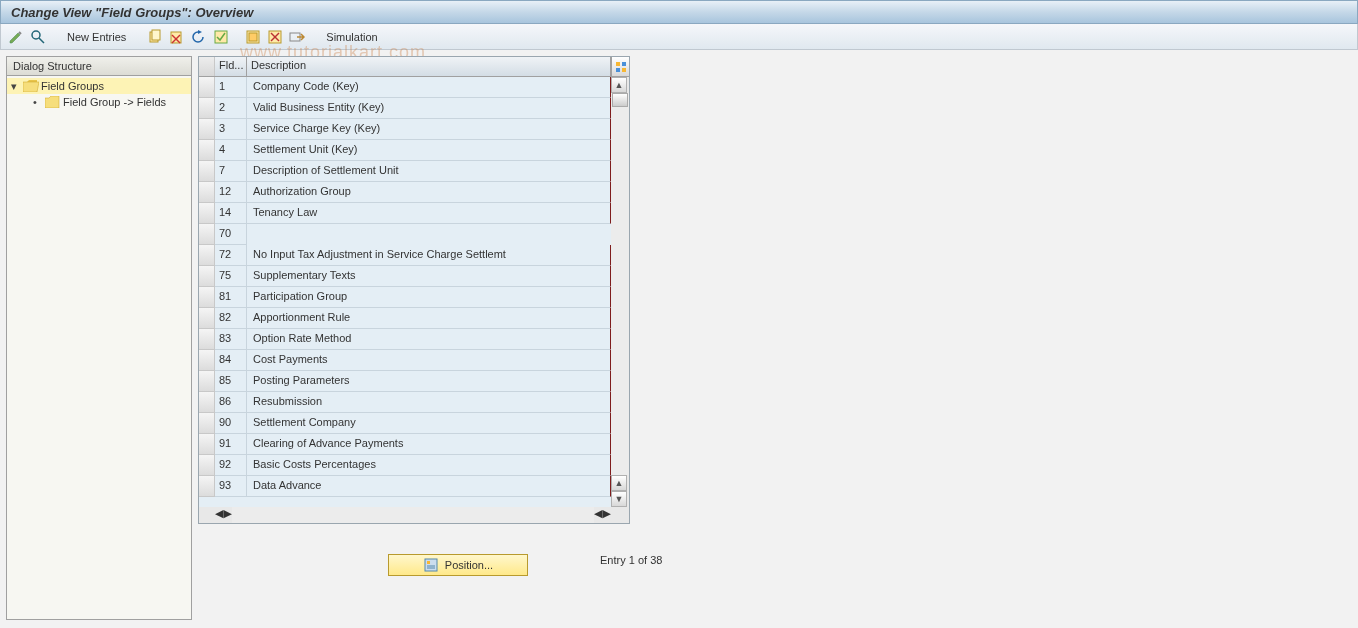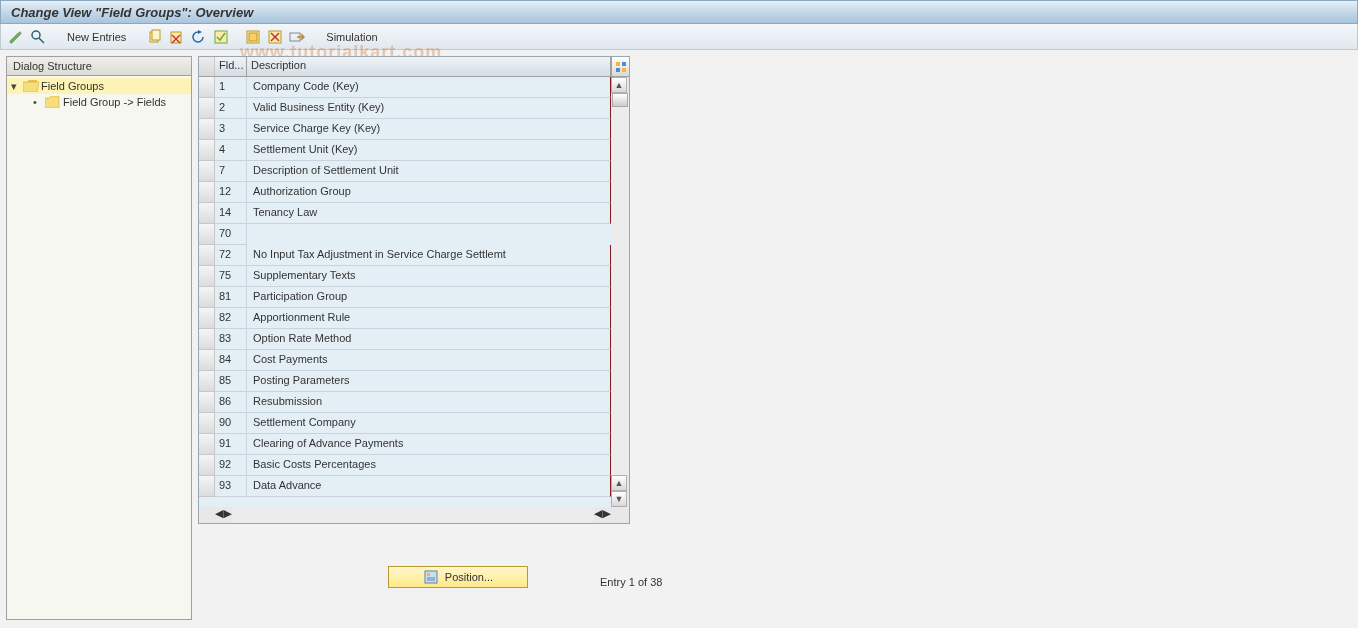--- a/index.html
+++ b/index.html
@@ -154,22 +154,22 @@
     }
     .vscroll .track { flex:1; background:#ececec; position:relative;}
     .vscroll .thumb { position:absolute; top:0; left:1px; right:1px; height:14px; background:linear-gradient(to bottom,#fff,#ccc); border:1px solid #aaa;}
     .grid-hfoot {
       display:flex; height:16px; background:#e8e8e8;
     }
     .hscroll-left, .hscroll-right { display:flex; }
     .hscroll-track { flex:1; background:#ececec;}
 
     .bottom-bar {
-      display:flex; align-items:flex-end; gap: 60px;
-      margin-top: 42px;
+      display:flex; align-items:flex-start; gap: 60px;
+      margin-top: 30px;
       margin-left: 190px;
     }
     .position-btn {
       width: 140px; height: 22px;
       background: linear-gradient(to bottom,#fff7cc,#ffe98a);
       border: 1px solid #b89a2e;
       display:flex; align-items:center; justify-content:center;
       gap:6px;
       font-size: 11px;
       cursor:pointer;
@@ -178,21 +178,21 @@
     .position-btn .picon{
       width:16px;height:16px;display:inline-flex;align-items:center;justify-content:center;
     }
     .entry-text { color:#333;padding-left:12px; }
 
     .watermark {
       position: absolute;
       top: 42px; left: 240px;
       color: rgba(200,120,60,0.35);
       font-size: 18px;
-      font-weight: bold;
+      font-weight: normal;
       pointer-events: none;
       letter-spacing: 1px;
     }
     .right-col {
       flex:1;
       display:flex;
       flex-direction:column;
     }
   </style>
 </head>

